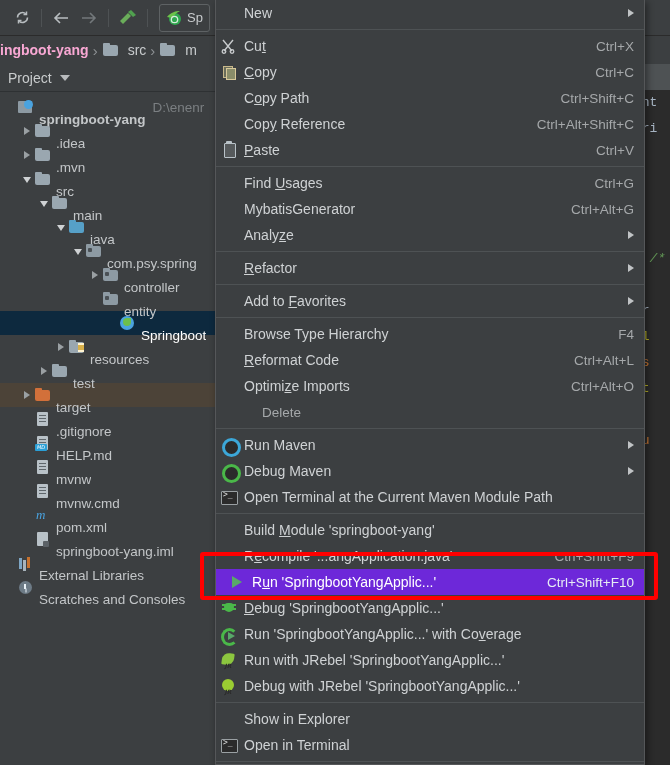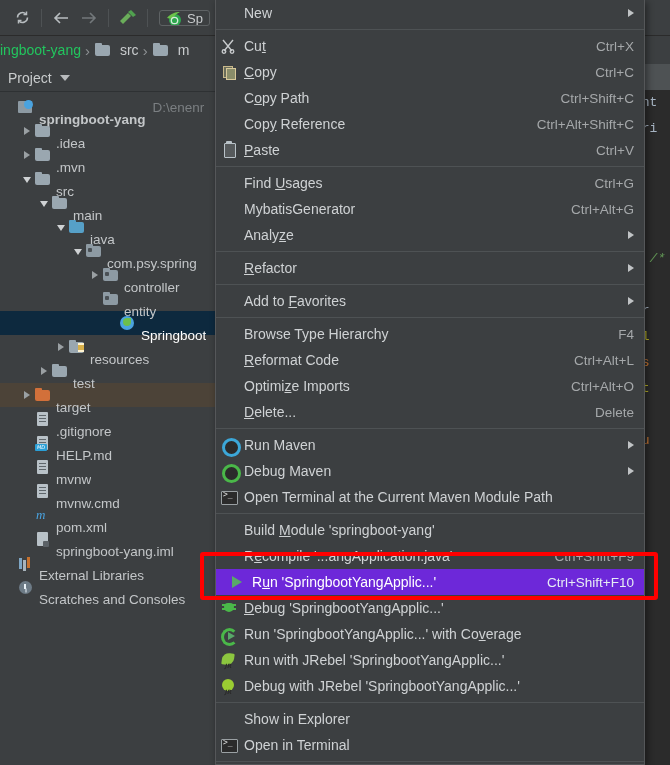--- a/index.html
+++ b/index.html
@@ -37,24 +37,24 @@
     width: 28px; height: 26px;
     display: flex; align-items: center; justify-content: center;
     position: relative;
   }
   .tb-sep {
     width: 1px; height: 18px;
     background: #4e5254;
     margin: 0 5px;
   }
   .run-config {
-    height: 16px;
+    height: 28px;
     border: 1px solid #5e6264;
     border-radius: 3px;
-    display: flex; align-items: flex-start;
+    display: flex; align-items: center;
     padding: 0 6px;
     gap: 4px;
     margin-left: 6px;
     color: #c8cbcd;
     font-size: 13px;
     white-space: nowrap;
     overflow: hidden;
   }
 
   
@@ -64,21 +64,21 @@
     width: 670px; height: 28px;
     display: flex; align-items: center;
     padding-left: 0px;
     background: #3c3f41;
     font-size: 14px;
     color: #c8cbcd;
     overflow: hidden;
     white-space: nowrap;
   }
   .crumb { display: flex; align-items: center; gap: 4px; }
-  .crumb-strong { font-weight: normal; color: #22c55e; }
+  .crumb-strong { font-weight: bold; color: #f9a8d4; }
   .crumb-sep { color: #8d9194; margin: 0 4px; font-size: 15px; }
 
   
   .proj-header {
     position: absolute;
     top: 64px; left: 0;
     width: 215px; height: 28px;
     display: flex; align-items: center;
     padding-left: 8px;
     gap: 8px;
@@ -777,21 +777,20 @@
         <span class="mi-label"><u>R</u>eformat Code</span>
         <span class="mi-key">Ctrl+Alt+L</span>
       </div>
       <div class="mi">
         <span class="mi-ico"></span>
         <span class="mi-label">Optimi<u>z</u>e Imports</span>
         <span class="mi-key">Ctrl+Alt+O</span>
       </div>
       <div class="mi">
         <span class="mi-ico"></span>
-        <span class="mi-label"><u>D</u>elete...</span>
         <span class="mi-key">Delete</span>
       </div>
       <div class="msep"></div>
       <div class="mi">
         <span class="mi-ico">
           <i class="g-gear"></i>
         </span>
         <span class="mi-label">Run Maven</span>
         <span class="submenu-arrow"></span>
       </div>

